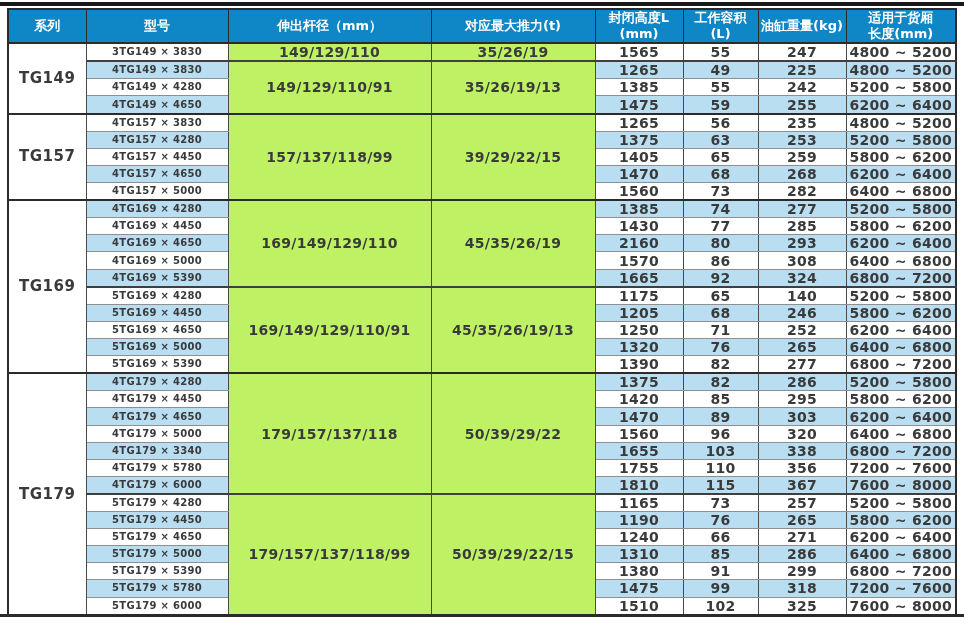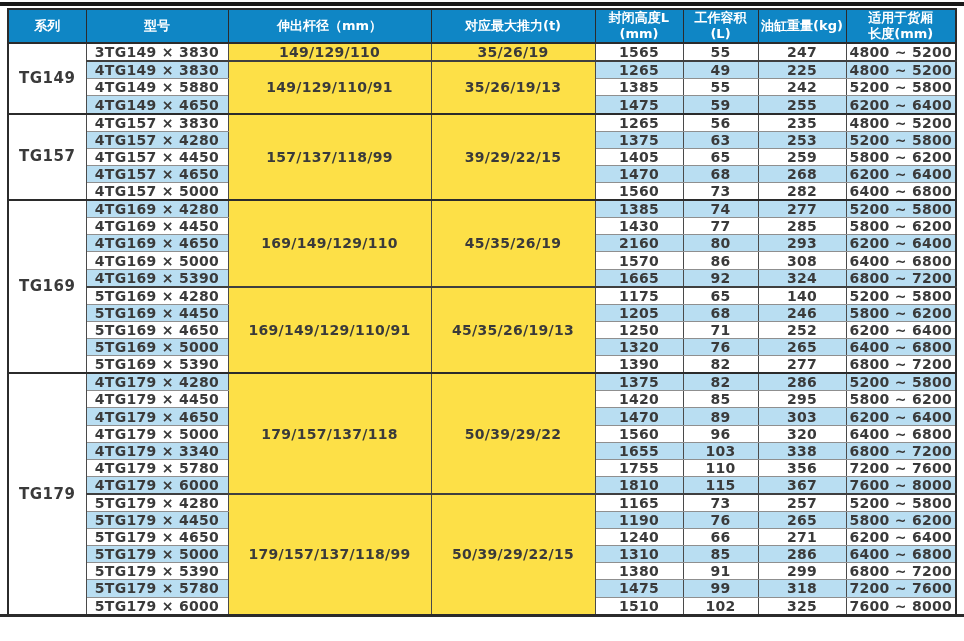--- a/index.html
+++ b/index.html
@@ -44,22 +44,22 @@
     border-left: 1px solid #4a4a4a;
     border-right: 1px solid #4a4a4a;
     border-bottom: 1px solid #8f8f8f;
     padding: 0; background: #ffffff;
     line-height: 1;
   }
   td.stripe { background: var(--stripe-bg, #b9def2); }
   td.grp-end { border-bottom: 2px solid #3f3f3f; }
   td.sec-end { border-bottom: 2px solid var(--border-dark, #2b2b2b); }
   td.series-cell { font-size: 15px; letter-spacing: 0.5px; background: #ffffff; margin-left: 8px; }
-  td.model-cell { font-size: 14px; }
-  td.merged-cell { font-size: 14px; background: #fde047; }
+  td.model-cell { font-size: 10px; }
+  td.merged-cell { font-size: 14px; background: #bef264; }
   td.num-cell { font-size: 14px; }
 </style>
 </head>
 <body>
 
 <div class="page">
   <div class="top-rule"></div>
 
   <table class="spec-table">
     <colgroup>
@@ -100,21 +100,21 @@
         <tr>
           <td class="model-cell stripe ">4TG149 × 3830</td>
           <td class="merged-cell sec-end" rowspan="3">149/129/110/91</td>
           <td class="merged-cell sec-end" rowspan="3">35/26/19/13</td>
           <td class="num-cell stripe ">1265</td>
           <td class="num-cell stripe ">49</td>
           <td class="num-cell stripe ">225</td>
           <td class="num-cell stripe ">4800 ~ 5200</td>
         </tr>
         <tr>
-          <td class="model-cell ">4TG149 × 5880</td>
+          <td class="model-cell ">4TG149 × 4280</td>
           <td class="num-cell ">1385</td>
           <td class="num-cell ">55</td>
           <td class="num-cell ">242</td>
           <td class="num-cell ">5200 ~ 5800</td>
         </tr>
         <tr>
           <td class="model-cell stripe sec-end">4TG149 × 4650</td>
           <td class="num-cell stripe sec-end">1475</td>
           <td class="num-cell stripe sec-end">59</td>
           <td class="num-cell stripe sec-end">255</td>

